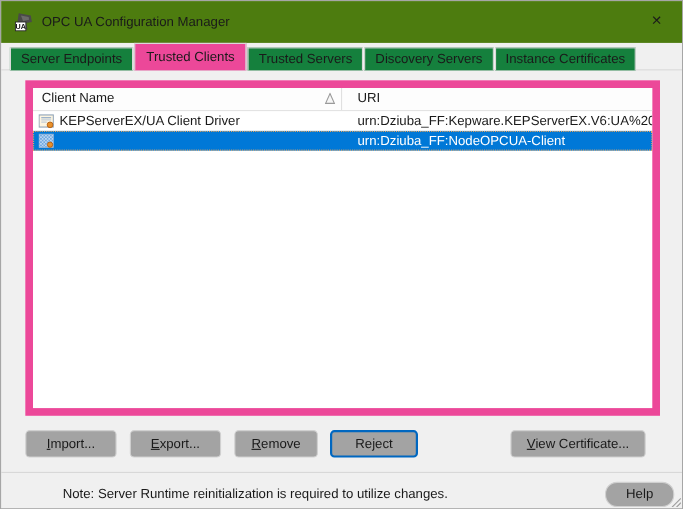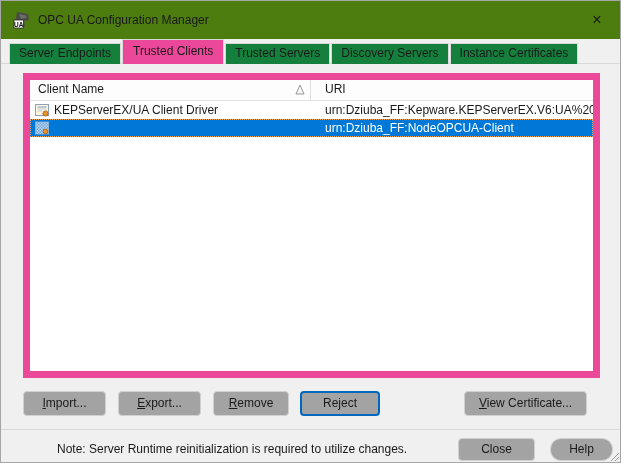--- a/index.html
+++ b/index.html
@@ -146,23 +146,20 @@
   </div>
   <div class="btn btn-reject">
     <span>Reject</span>
   </div>
   <div class="btn btn-viewcert">
     <span></span><span class="u">V</span><span>iew Certificate...</span>
   </div>
 
   <div class="footer-line"></div>
   <div class="note">Note: Server Runtime reinitialization is required to utilize changes.</div>
-  <div class="btn btn-close">
-    <span>Close</span>
-  </div>
   <div class="btn btn-help">
     <span>Help</span>
   </div>
   <svg class="resize-grip" viewBox="0 0 10 10">
     <line x1="2" y1="10" x2="10" y2="2" stroke="#9a9a9a" stroke-width="1"></line>
     <line x1="6" y1="10" x2="10" y2="6" stroke="#9a9a9a" stroke-width="1"></line>
   </svg>
 
 </div>
 

